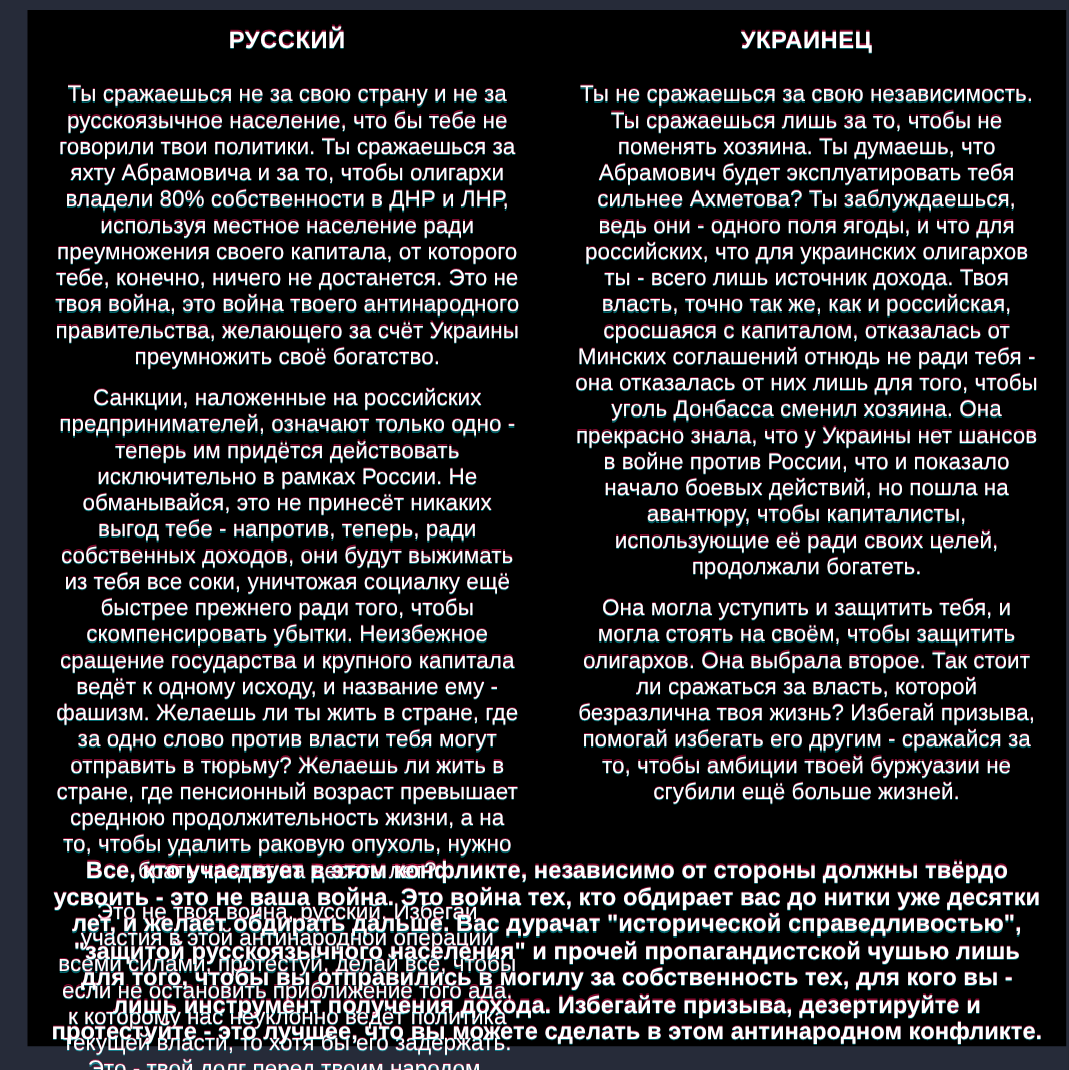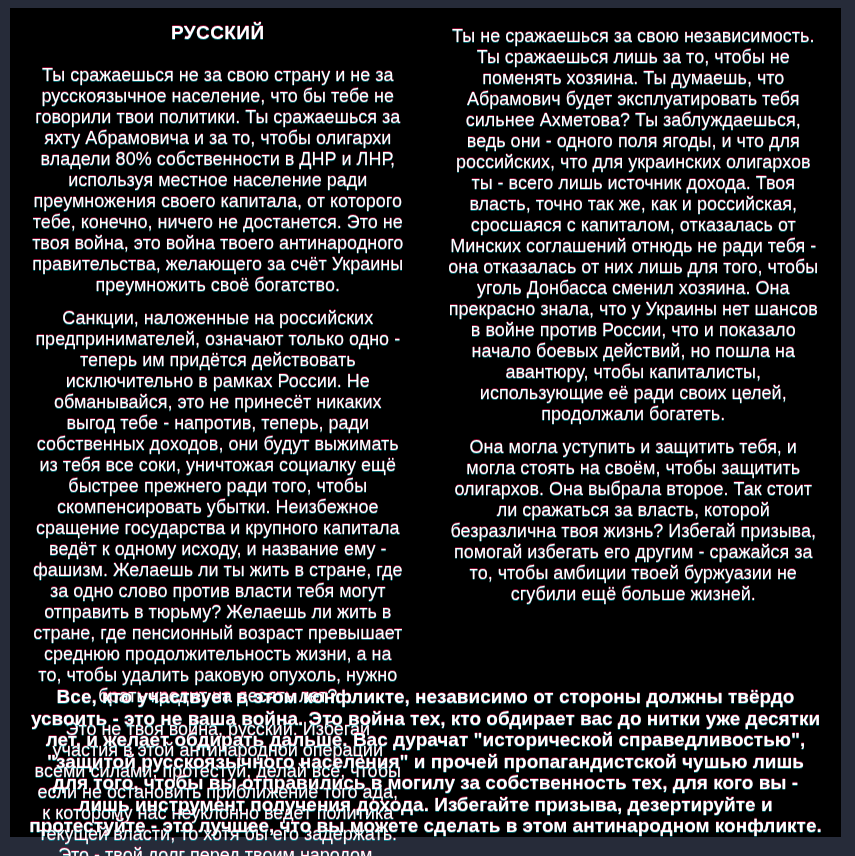--- a/index.html
+++ b/index.html
@@ -12,21 +12,21 @@
     font-family: "Liberation Sans", sans-serif;
   }
   .stage {
     position: relative;
     width: 855px;
     height: 856px;
     background: #262b39;
   }
   .panel {
     position: absolute;
-    left: 10px;
+    left: 22px;
     top: 8px;
     width: 831px;
     height: 829px;
     background: #000000;
     color: #ffffff;
     
     text-shadow: 0 -1px 0 rgba(255, 20, 90, 0.50), 0 1px 0 rgba(0, 240, 255, 0.42);
   }
   .columns {
     display: flex;
@@ -67,19 +67,20 @@
 <div class="stage">
   <div class="panel">
     <div class="columns">
       <section class="col">
         <h2>РУССКИЙ</h2>
         <p>Ты сражаешься не за свою страну и не за русскоязычное население, что бы тебе не говорили твои политики. Ты сражаешься за яхту Абрамовича и за то, чтобы олигархи владели 80% собственности в ДНР и ЛНР, используя местное население ради преумножения своего капитала, от которого тебе, конечно, ничего не достанется. Это не твоя война, это война твоего антинародного правительства, желающего за счёт Украины преумножить своё богатство.</p>
         <p>Санкции, наложенные на российских предпринимателей, означают только одно - теперь им придётся действовать исключительно в рамках России. Не обманывайся, это не принесёт никаких выгод тебе - напротив, теперь, ради собственных доходов, они будут выжимать из тебя все соки, уничтожая социалку ещё быстрее прежнего ради того, чтобы скомпенсировать убытки. Неизбежное сращение государства и крупного капитала ведёт к одному исходу, и название ему - фашизм. Желаешь ли ты жить в стране, где за одно слово против власти тебя могут отправить в тюрьму? Желаешь ли жить в стране, где пенсионный возраст превышает среднюю продолжительность жизни, а на то, чтобы удалить раковую опухоль, нужно брать кредит на десять лет?</p>
         <p>Это не твоя война, русский. Избегай участия в этой антинародной операции всеми силами, протестуй, делай всё, чтобы если не остановить приближение того ада, к которому нас неуклонно ведёт политика текущей власти, то хотя бы его задержать. Это - твой долг перед твоим народом, твоей нацией, твоей семьёй и твоими друзьями.</p>
       </section>
       <section class="col">
+        <h2>УКРАИНЕЦ</h2>
         <p>Ты не сражаешься за свою независимость. Ты сражаешься лишь за то, чтобы не поменять хозяина. Ты думаешь, что Абрамович будет эксплуатировать тебя сильнее Ахметова? Ты заблуждаешься, ведь они - одного поля ягоды, и что для российских, что для украинских олигархов ты - всего лишь источник дохода. Твоя власть, точно так же, как и российская, сросшаяся с капиталом, отказалась от Минских соглашений отнюдь не ради тебя - она отказалась от них лишь для того, чтобы уголь Донбасса сменил хозяина. Она прекрасно знала, что у Украины нет шансов в войне против России, что и показало начало боевых действий, но пошла на авантюру, чтобы капиталисты, использующие её ради своих целей, продолжали богатеть.</p>
         <p>Она могла уступить и защитить тебя, и могла стоять на своём, чтобы защитить олигархов. Она выбрала второе. Так стоит ли сражаться за власть, которой безразлична твоя жизнь? Избегай призыва, помогай избегать его другим - сражайся за то, чтобы амбиции твоей буржуазии не сгубили ещё больше жизней.</p>
       </section>
     </div>
     <div class="footer">Все, кто участвует в этом конфликте, независимо от стороны должны твёрдо усвоить - это не ваша война. Это война тех, кто обдирает вас до нитки уже десятки лет, и желает обдирать дальше. Вас дурачат "исторической справедливостью", "защитой русскоязычного населения" и прочей пропагандистской чушью лишь для того, чтобы вы отправились в могилу за собственность тех, для кого вы - лишь инструмент получения дохода. Избегайте призыва, дезертируйте и протестуйте - это лучшее, что вы можете сделать в этом антинародном конфликте.</div>
   </div>
 </div>
 
 </body></html>

